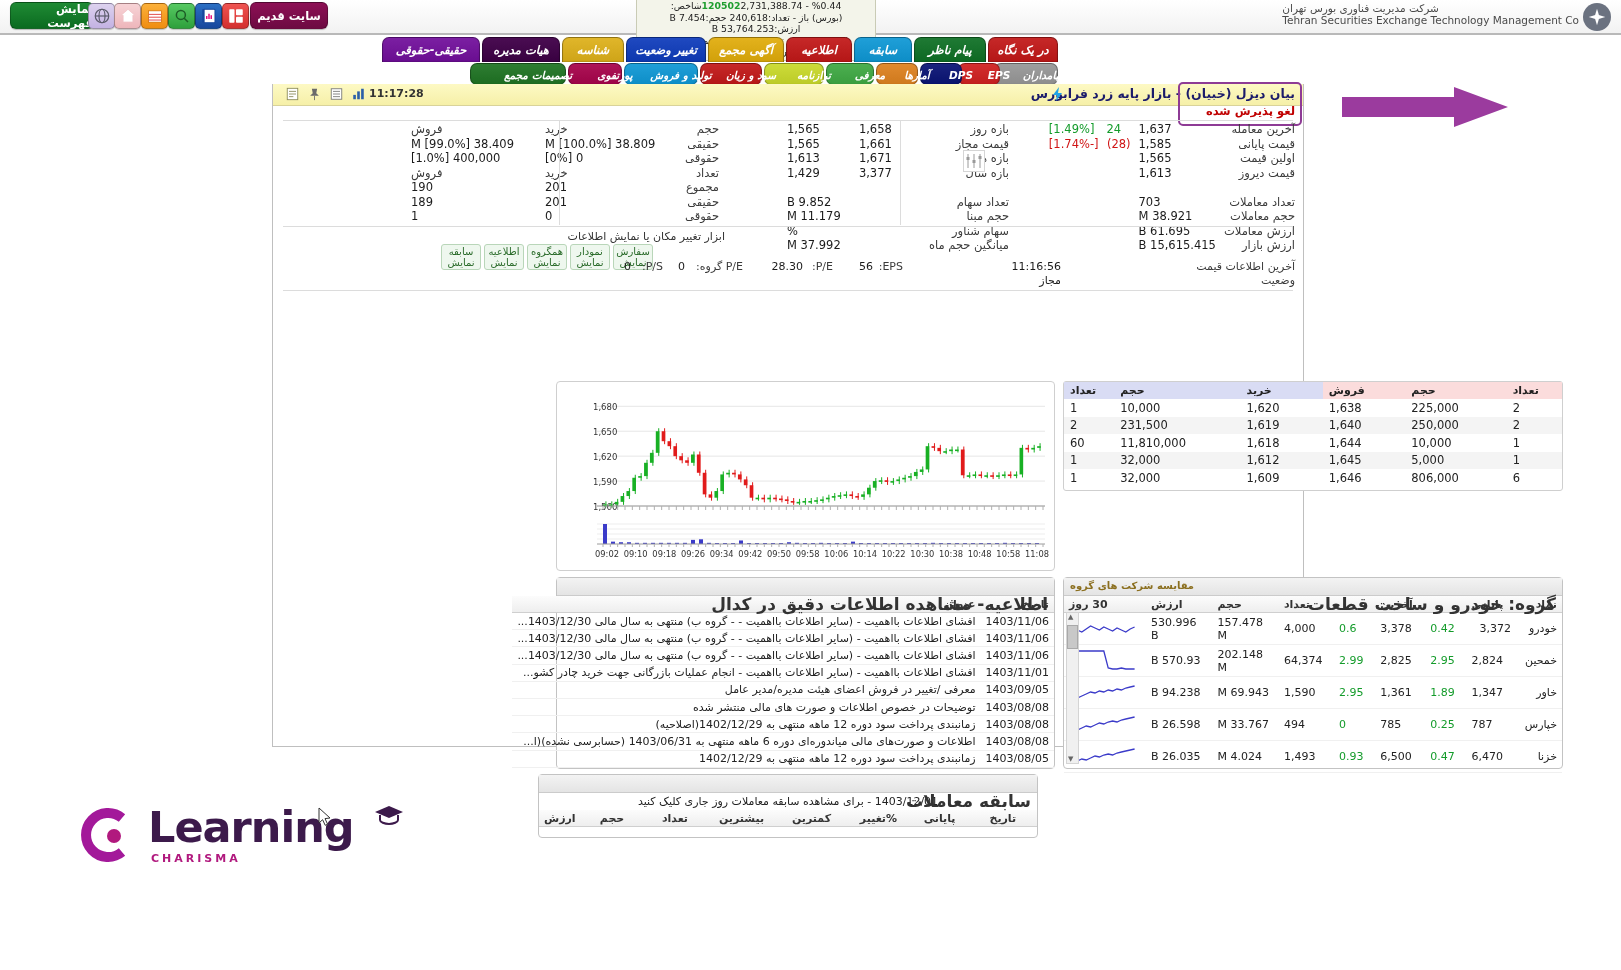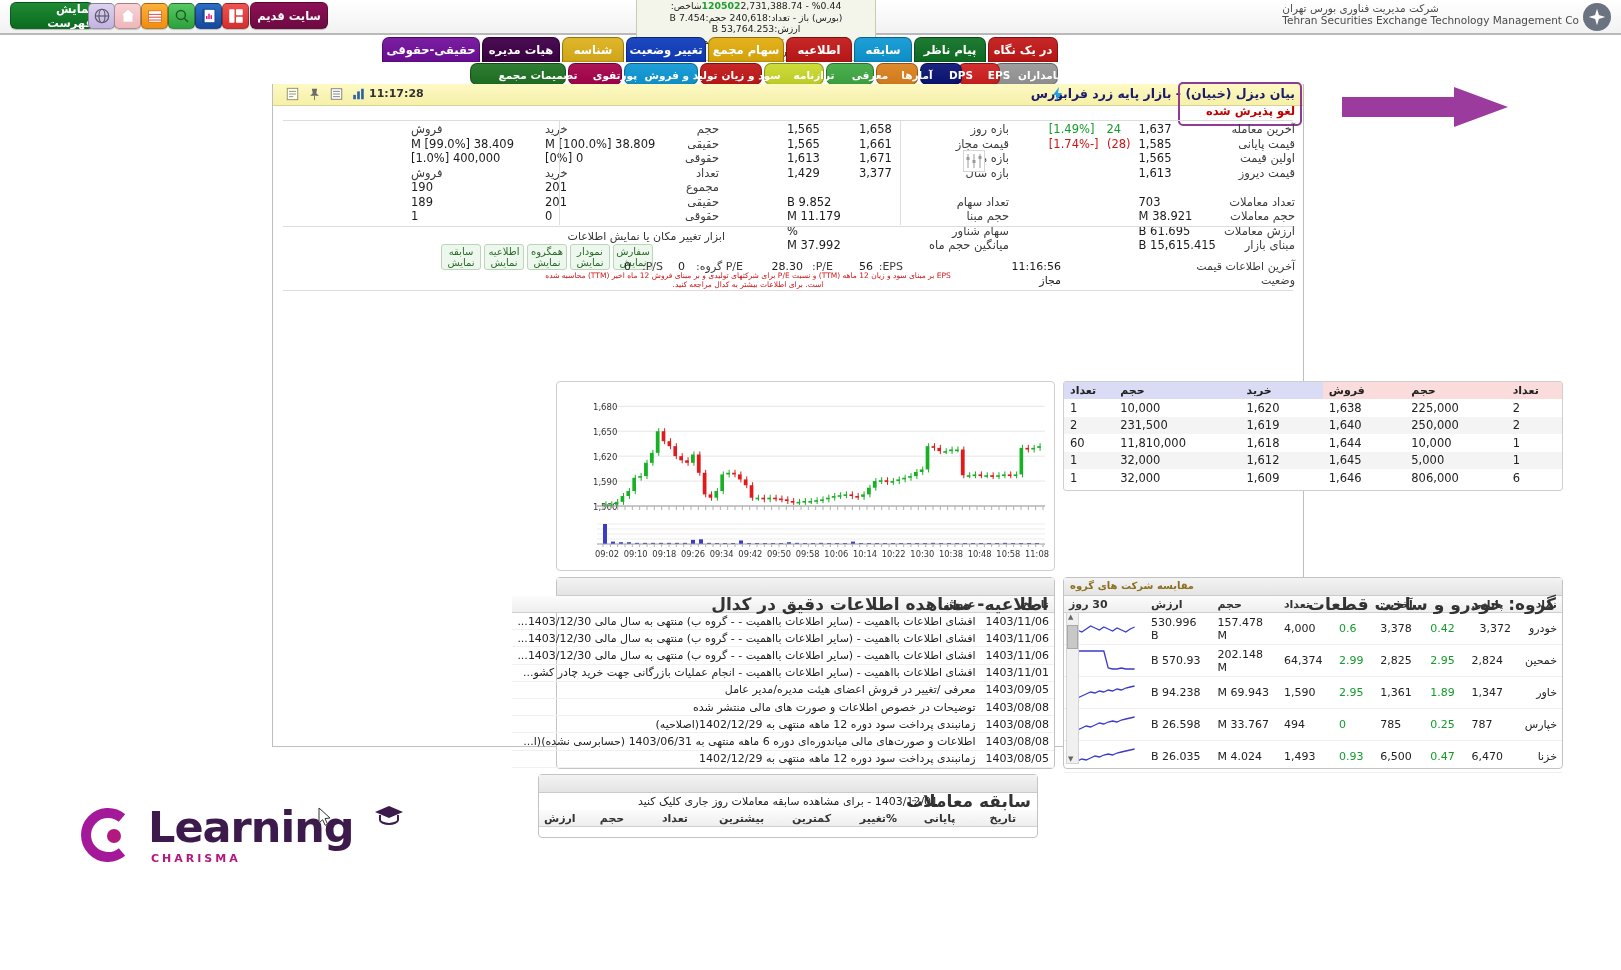--- a/index.html
+++ b/index.html
@@ -61,20 +61,21 @@
   }
 
   
   #navwrap{position:absolute;left:0;top:37px;width:1621px;height:52px;}
   .tab{
     position:absolute;height:25px;border-radius:7px 7px 0 0;
     border:1px solid rgba(0,0,0,.3);border-bottom:none;box-sizing:border-box;
     display:flex;align-items:center;justify-content:center;
     color:#fff;font-weight:bold;font-size:11.5px;white-space:nowrap;
     box-shadow:0 -1px 1px rgba(0,0,0,.12) inset;
+    font-style:italic;
   }
   .tab.r2{height:22px;border-radius:7px;font-size:10.5px;padding-left:40px;}
 
   
   #panel{
     position:absolute;left:272px;top:84px;width:1030px;height:662px;
     background:#fff;border:1px solid #bfbfbf;border-top:none;
   }
   #panel-head{
     position:absolute;left:0;top:0;width:1030px;height:21px;
@@ -220,21 +221,21 @@
     <div class="tab" style="left: 914px; top: 0px; width: 72px; background: linear-gradient(rgb(31, 122, 52), rgb(13, 104, 34));">
       <span>پیام ناظر</span>
     </div>
     <div class="tab" style="left: 854px; top: 0px; width: 58px; background: linear-gradient(rgb(31, 159, 216), rgb(13, 141, 198));">
       <span>سابقه</span>
     </div>
     <div class="tab" style="left: 786px; top: 0px; width: 66px; background: linear-gradient(rgb(198, 40, 40), rgb(180, 22, 22));">
       <span>اطلاعیه</span>
     </div>
     <div class="tab" style="left: 708px; top: 0px; width: 76px; background: linear-gradient(rgb(227, 178, 28), rgb(209, 160, 10));">
-      <span>سهام مجمع</span>
+      <span>آگهی مجمع</span>
     </div>
     <div class="tab" style="left: 626px; top: 0px; width: 80px; background: linear-gradient(rgb(31, 73, 192), rgb(13, 55, 174));">
       <span>تغییر وضعیت</span>
     </div>
     <div class="tab" style="left: 562px; top: 0px; width: 62px; background: linear-gradient(rgb(224, 182, 42), rgb(206, 164, 24));">
       <span>شناسه</span>
     </div>
     <div class="tab" style="left: 482px; top: 0px; width: 78px; background: linear-gradient(rgb(74, 13, 82), rgb(56, 0, 64));">
       <span>هیات مدیره</span>
     </div>
@@ -349,21 +350,21 @@
             <td></td>
             <td></td>
           </tr>
         <tr>
             <td class="lbl" style="text-align:right">ارزش معاملات</td>
             <td class="num" style="text-align:left">61.695 B</td>
             <td></td>
             <td></td>
           </tr>
         <tr>
-            <td class="lbl" style="text-align:right">مبنای بازار</td>
+            <td class="lbl" style="text-align:right">ارزش بازار</td>
             <td class="num" style="text-align:left">15,615.415 B</td>
             <td></td>
             <td></td>
           </tr>
       </tbody>
     </table>
 
     <table class="stats" style="position:absolute;right:290px;top:0;">
       <tbody>
         <tr>
@@ -492,21 +493,20 @@
     <span class="lbl" style="position:absolute;right:400px;top:0;">EPS:</span>
     <span class="num" style="position:absolute;right:430px;top:0;">56</span>
     <span class="lbl" style="position:absolute;right:470px;top:0;">P/E:</span>
     <span class="num" style="position:absolute;right:500px;top:0;">28.30</span>
     <span class="lbl" style="position:absolute;right:560px;top:0;">P/E گروه:</span>
     <span class="num" style="position:absolute;right:618px;top:0;">0</span>
     <span class="lbl" style="position:absolute;right:640px;top:0;">P/S:</span>
     <span class="num" style="position:absolute;right:672px;top:0;">0</span>
     <span class="lbl" style="position:absolute;right:8px;top:14px;">وضعیت</span>
     <span class="num" style="position:absolute;right:242px;top:14px;">مجاز</span>
-    <span style="position:absolute;right:345px;top:12px;width:420px;text-align:center;font-size:7.5px;line-height:8.5px;color:#d01515;">EPS بر مبنای سود و زیان 12 ماهه (TTM) و نسبت P/E برای شرکتهای تولیدی و بر مبنای فروش 12 ماه اخیر (TTM) محاسبه شده است. برای اطلاعات بیشتر به کدال مراجعه کنید.</span>
     <div class="sep" style="left:10px;top:30px;width:1010px;"></div>
   </div>
 
   <div id="ob">
     <table class="ob">
       <thead>
           <tr>
         <th class="ob-sell" style="text-align:left;width:46px">تعداد</th>
         <th class="ob-sell" style="text-align:left;width:96px">حجم</th>
         <th class="ob-sell" style="text-align:left;width:76px">فروش</th>

